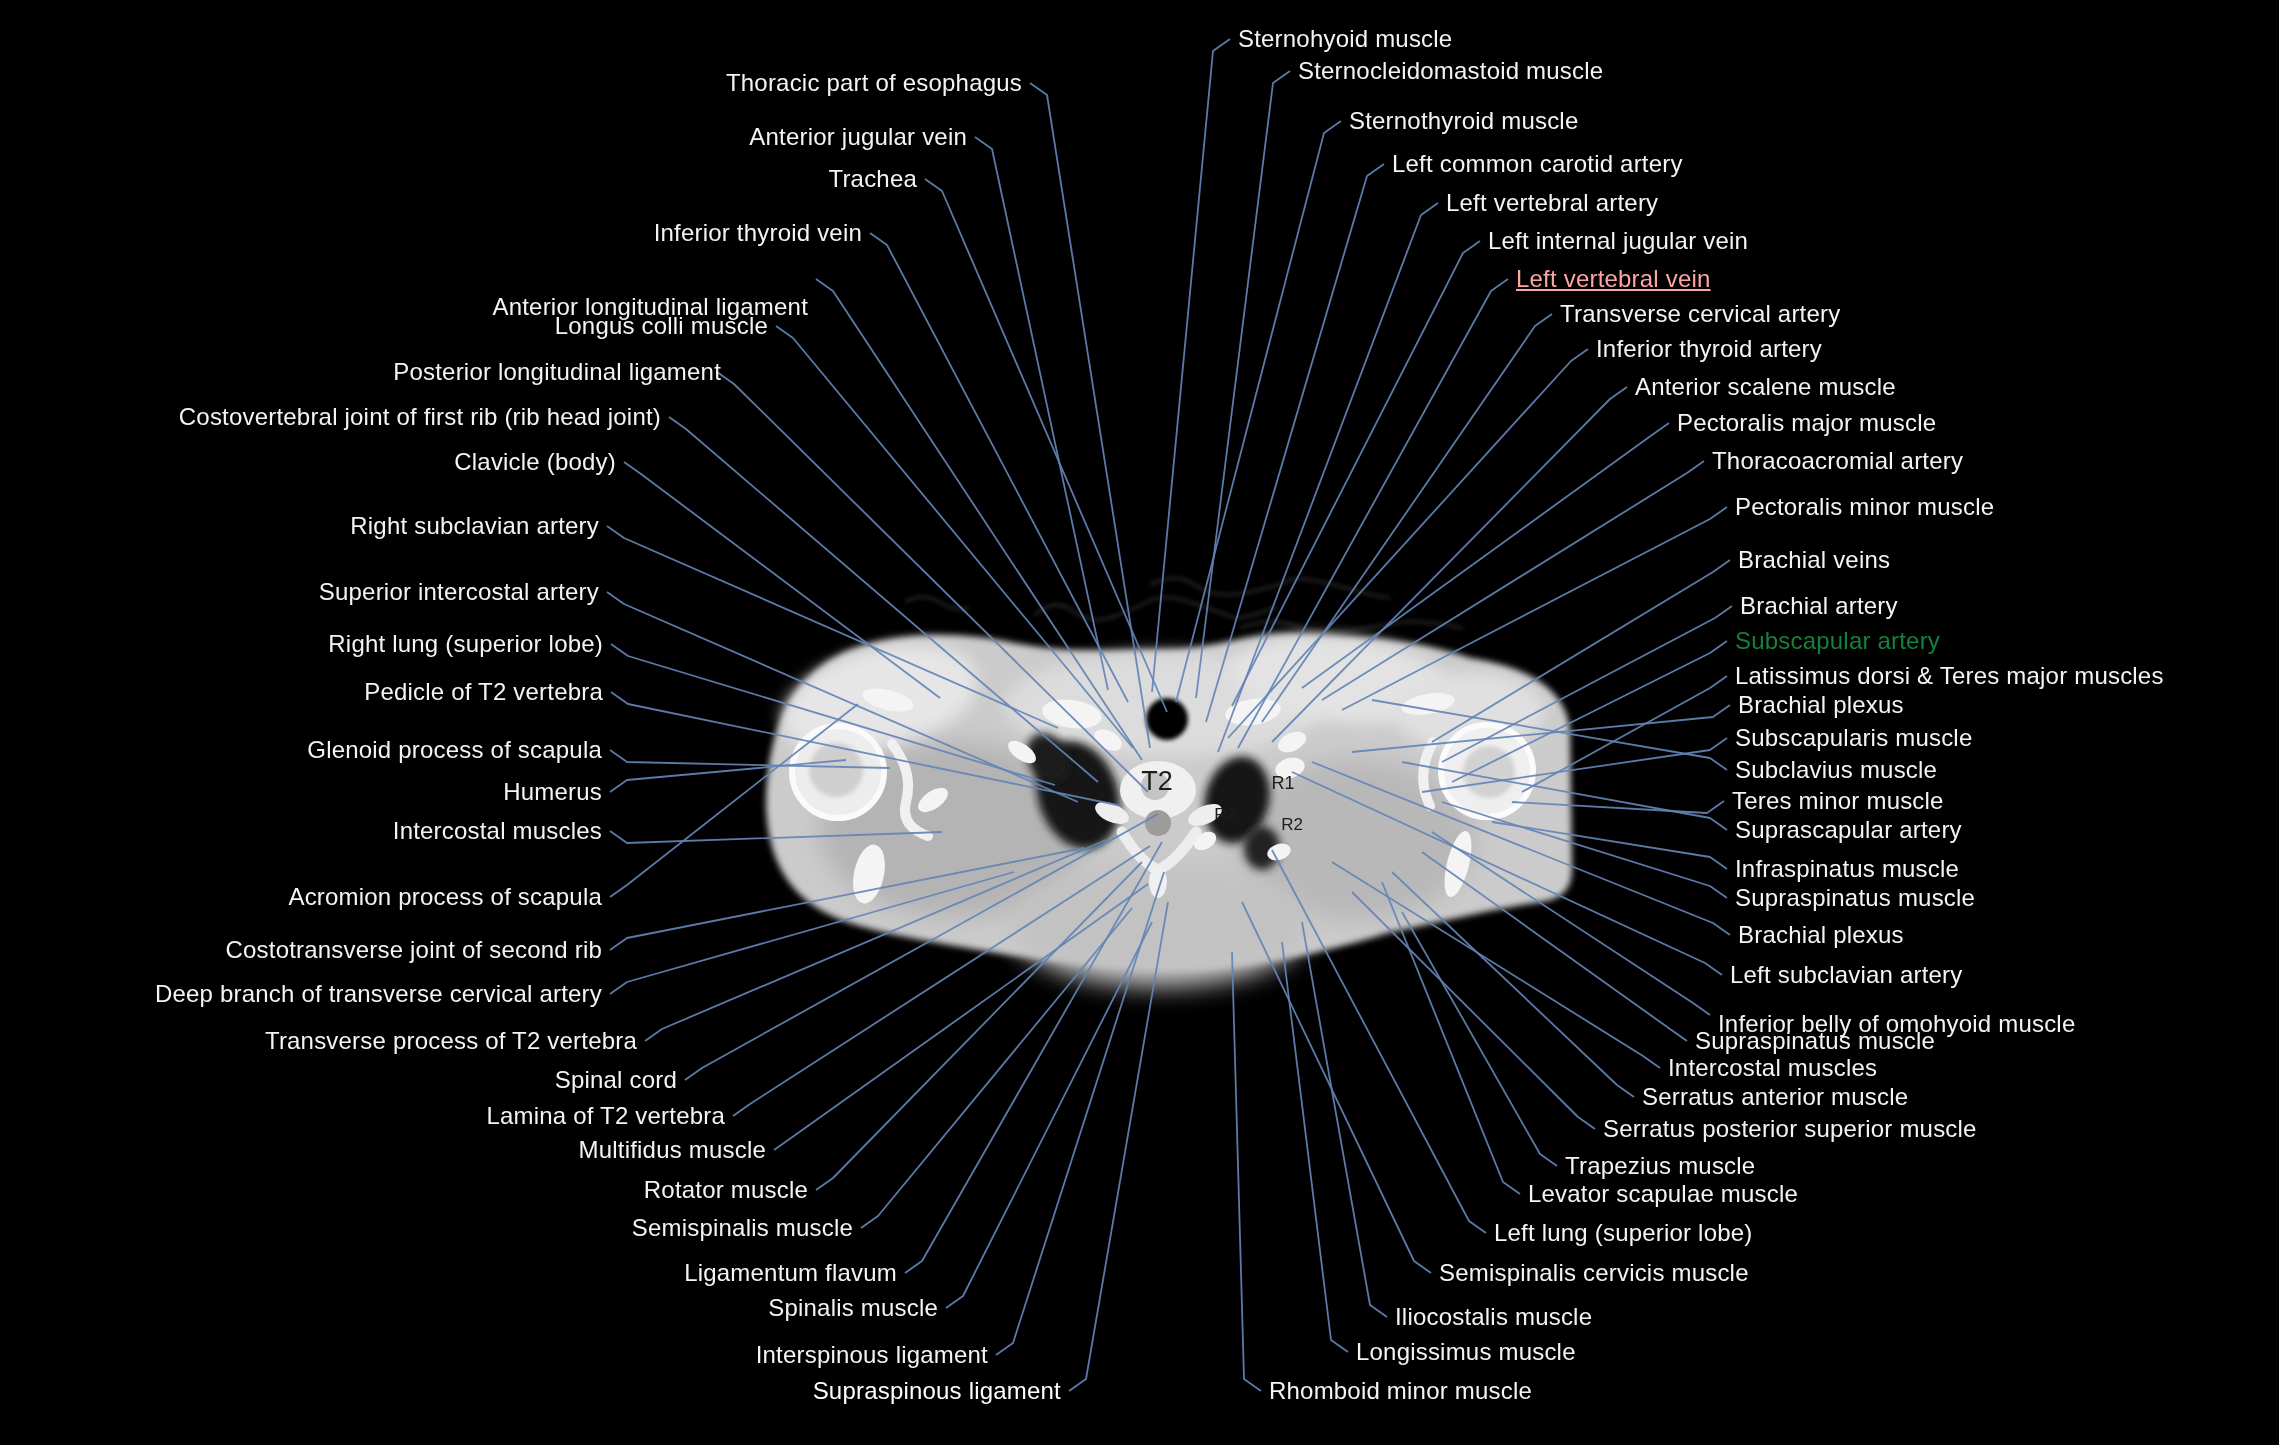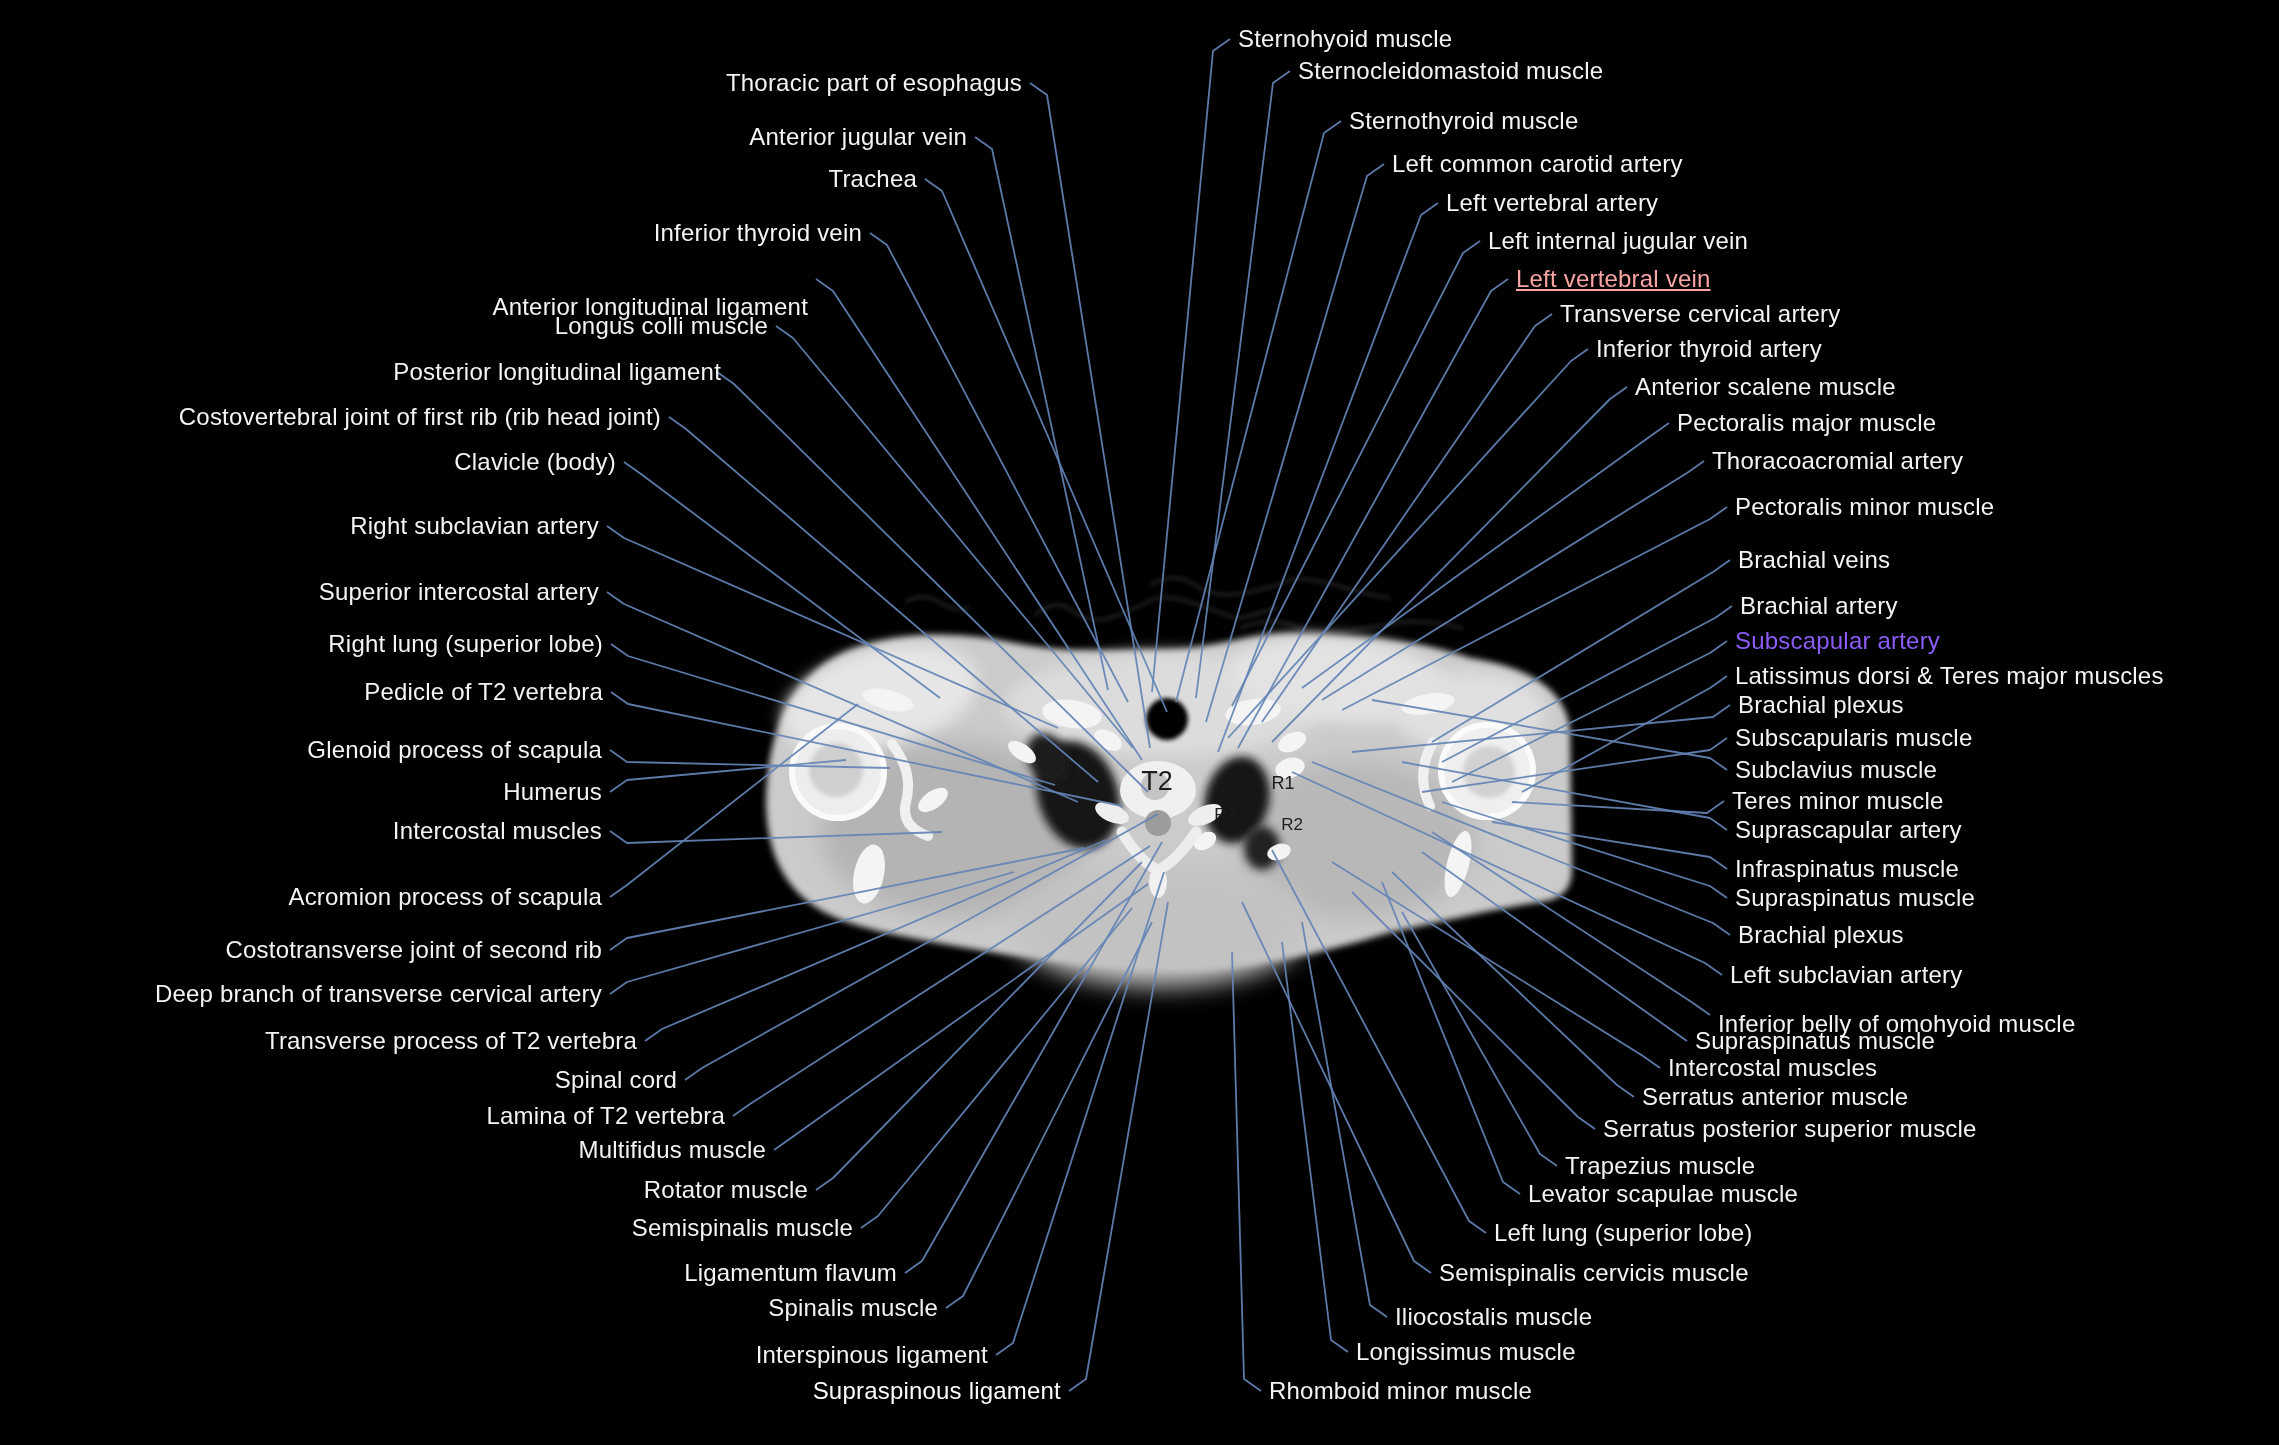--- a/index.html
+++ b/index.html
@@ -225,21 +225,21 @@
       <div class="label anchor-left" style="left: 1488px; top: 241px; color: rgb(244, 244, 244);">Left internal jugular vein</div>
       <div class="label anchor-left" style="left: 1516px; top: 279px; color: #fca5a5; text-decoration: underline;">Left vertebral vein</div>
       <div class="label anchor-left" style="left: 1560px; top: 314px; color: rgb(244, 244, 244);">Transverse cervical artery</div>
       <div class="label anchor-left" style="left: 1596px; top: 349px; color: rgb(244, 244, 244); text-align: right;">Inferior thyroid artery</div>
       <div class="label anchor-left" style="left: 1635px; top: 387px; color: rgb(244, 244, 244);">Anterior scalene muscle</div>
       <div class="label anchor-left" style="left: 1677px; top: 423px; color: rgb(244, 244, 244);">Pectoralis major muscle</div>
       <div class="label anchor-left" style="left: 1712px; top: 461px; color: rgb(244, 244, 244);">Thoracoacromial artery</div>
       <div class="label anchor-left" style="left: 1735px; top: 507px; color: rgb(244, 244, 244);">Pectoralis minor muscle</div>
       <div class="label anchor-left" style="left: 1738px; top: 560px; color: rgb(244, 244, 244);">Brachial veins</div>
       <div class="label anchor-left" style="left: 1740px; top: 606px; color: rgb(244, 244, 244);">Brachial artery</div>
-      <div class="label anchor-left" style="left: 1735px; top: 641px; color: #8b5cf6; text-align: center;">Subscapular artery</div>
+      <div class="label anchor-left" style="left: 1735px; top: 641px; color: #15803d; text-align: center;">Subscapular artery</div>
       <div class="label anchor-left" style="left: 1735px; top: 676px; color: rgb(244, 244, 244);">Latissimus dorsi &amp; Teres major muscles</div>
       <div class="label anchor-left" style="left: 1738px; top: 705px; color: rgb(244, 244, 244);">Brachial plexus</div>
       <div class="label anchor-left" style="left: 1735px; top: 738px; color: rgb(244, 244, 244);">Subscapularis muscle</div>
       <div class="label anchor-left" style="left: 1735px; top: 770px; color: rgb(244, 244, 244);">Subclavius muscle</div>
       <div class="label anchor-left" style="left: 1732px; top: 801px; color: rgb(244, 244, 244);">Teres minor muscle</div>
       <div class="label anchor-left" style="left: 1735px; top: 830px; color: rgb(244, 244, 244);">Suprascapular artery</div>
       <div class="label anchor-left" style="left: 1735px; top: 869px; color: rgb(244, 244, 244);">Infraspinatus muscle</div>
       <div class="label anchor-left" style="left: 1735px; top: 898px; color: rgb(244, 244, 244);">Supraspinatus muscle</div>
       <div class="label anchor-left" style="left: 1738px; top: 935px; color: rgb(244, 244, 244);">Brachial plexus</div>
       <div class="label anchor-left" style="left: 1730px; top: 975px; color: rgb(244, 244, 244);">Left subclavian artery</div>

